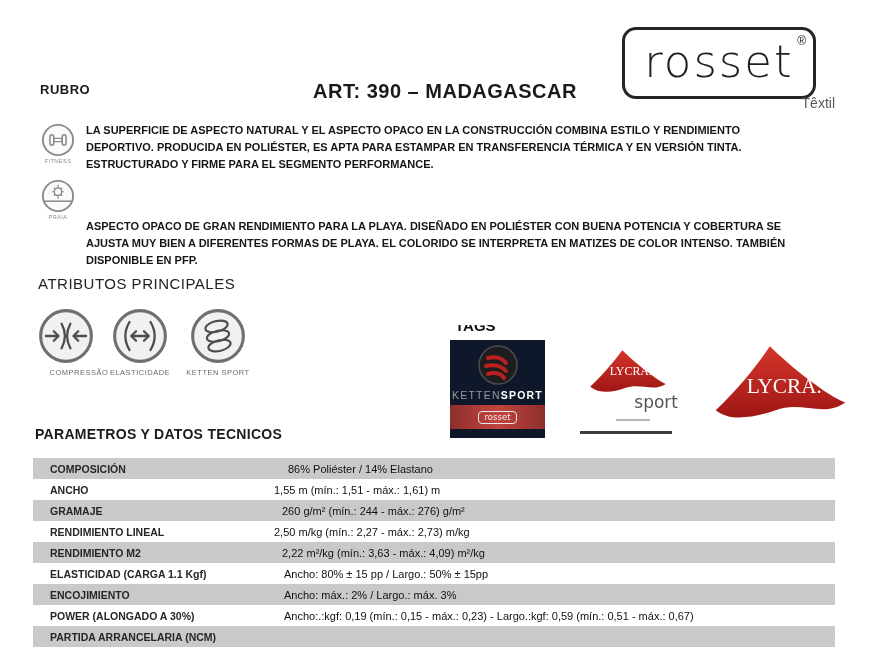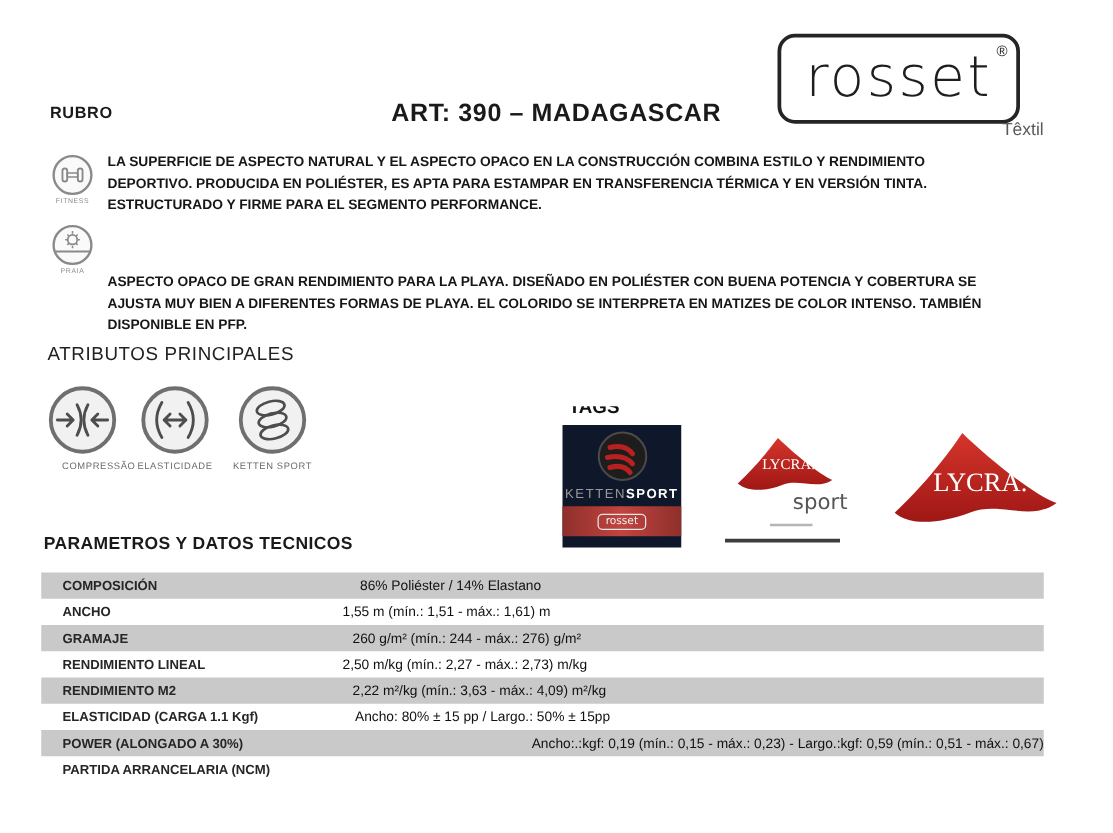--- a/index.html
+++ b/index.html
@@ -209,21 +209,25 @@
     </div>
     <div class="trow">
       <div class="tlabel">RENDIMIENTO M2</div>
       <div class="tvalue" style="padding-left:8px;">2,22 m²/kg (mín.: 3,63  - máx.: 4,09) m²/kg</div>
     </div>
     <div class="trow">
       <div class="tlabel">ELASTICIDAD (CARGA 1.1 Kgf)</div>
       <div class="tvalue" style="padding-left:10px;">Ancho: 80% ± 15 pp / Largo.: 50% ± 15pp</div>
     </div>
     <div class="trow">
+      <div class="tlabel">ENCOJIMIENTO</div>
+      <div class="tvalue" style="padding-left:10px;">Ancho: máx.: 2%   / Largo.: máx. 3%</div>
+    </div>
+    <div class="trow">
       <div class="tlabel">POWER (ALONGADO A 30%)</div>
-      <div class="tvalue" style="padding-left:10px;text-align:right;">Ancho:.:kgf: 0,19 (mín.: 0,15 - máx.: 0,23) - Largo.:kgf: 0,59 (mín.: 0,51 - máx.: 0,67)</div>
+      <div class="tvalue" style="padding-left:10px;">Ancho:.:kgf: 0,19 (mín.: 0,15 - máx.: 0,23) - Largo.:kgf: 0,59 (mín.: 0,51 - máx.: 0,67)</div>
     </div>
     <div class="trow">
       <div class="tlabel">PARTIDA ARRANCELARIA (NCM)</div>
     </div>
   </div>
 
 </div>
 
 </body></html>

